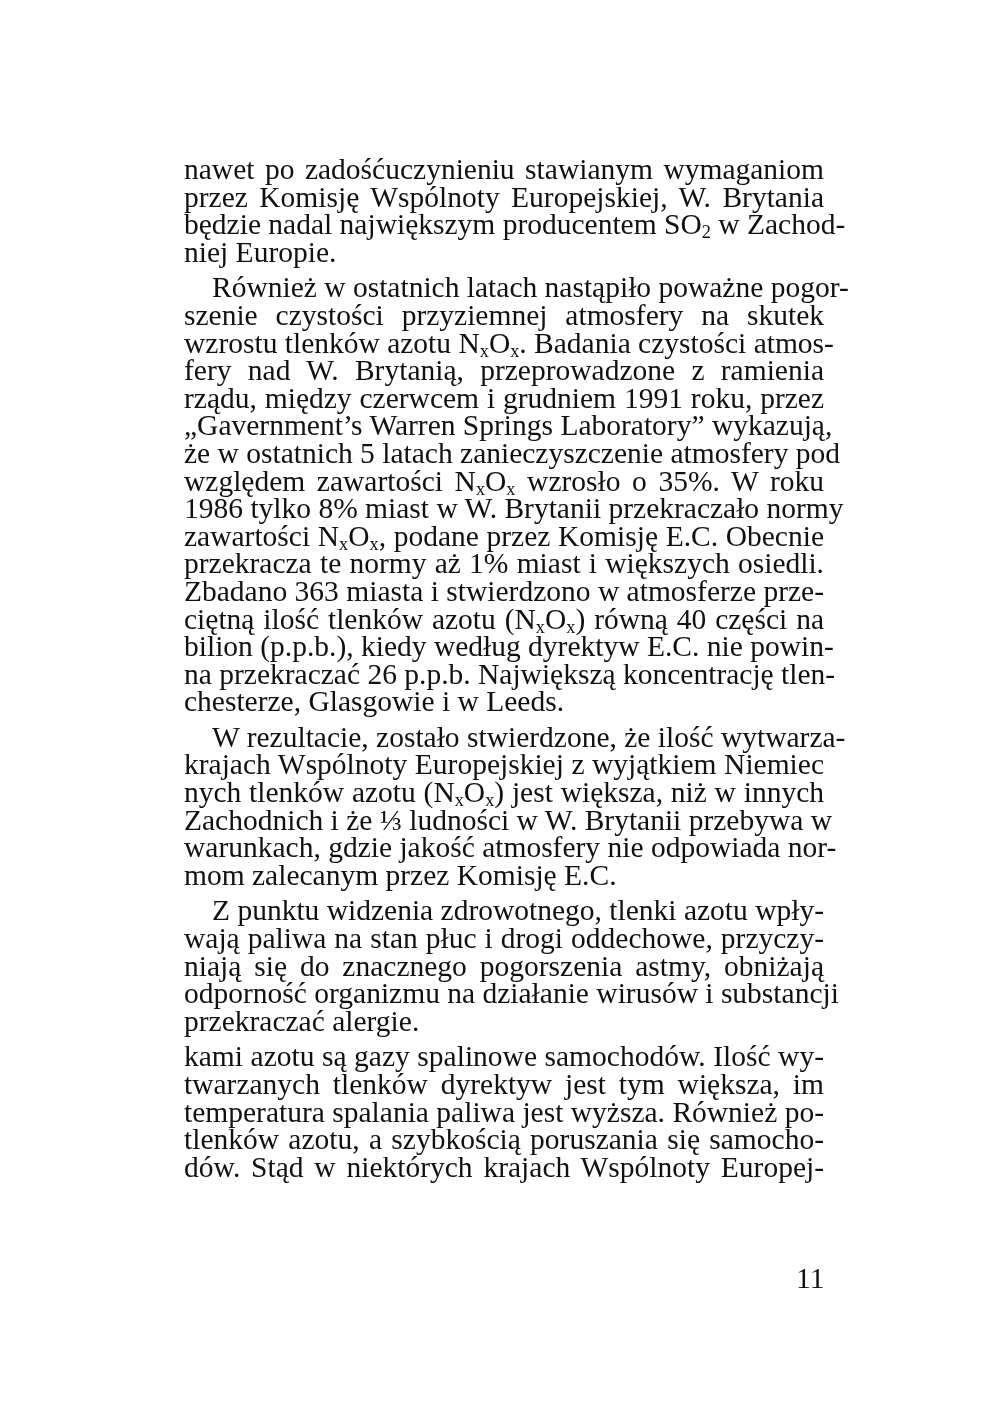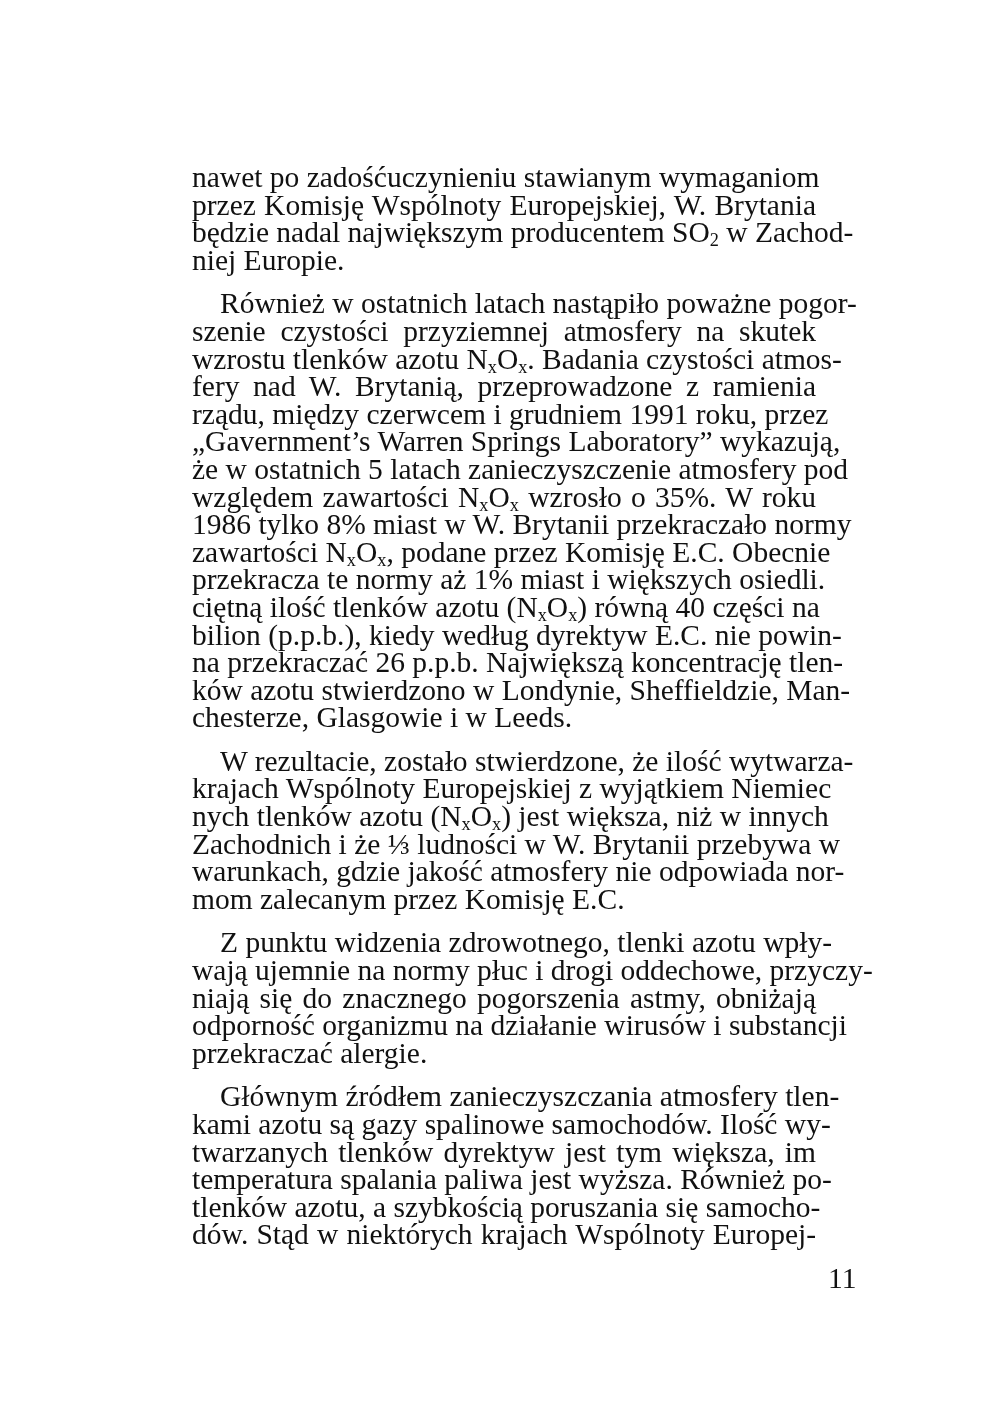--- a/index.html
+++ b/index.html
@@ -17,25 +17,25 @@
       display: block;
       height: 27.6px;
       line-height: 27.6px;
       white-space: nowrap;
       text-align: justify;
       text-align-last: justify;
       overflow: visible;
     }
     .line.last { text-align-last: left; }
     .line.indent { padding-left: 28px; font-family: Liberation Serif, serif; }
-    .paragraph { margin: 16px; }
+    .paragraph { margin: 8px; }
     sub { font-size: 0.62em; vertical-align: -0.2em; line-height: 0; }
     .page-number {
       position: absolute;
-      left: 828px;
+      left: 796px;
       top: 1262px;
       font-family: "Liberation Serif", "DejaVu Serif", serif;
       font-size: 29.5px;
       color: #111111;
     }
   </style>
 </head>
 <body>
 
 <div class="page" id="page">
@@ -50,43 +50,42 @@
       <span class="line">szenie czystości przyziemnej atmosfery na skutek</span>
       <span class="line">wzrostu tlenków azotu N<sub>x</sub>O<sub>x</sub>. Badania czystości atmos-</span>
       <span class="line">fery nad W. Brytanią, przeprowadzone z ramienia</span>
       <span class="line">rządu, między czerwcem i grudniem 1991 roku, przez</span>
       <span class="line">„Gavernment’s Warren Springs Laboratory” wykazują,</span>
       <span class="line">że w ostatnich 5 latach zanieczyszczenie atmosfery pod</span>
       <span class="line">względem zawartości N<sub>x</sub>O<sub>x</sub> wzrosło o 35%. W roku</span>
       <span class="line">1986 tylko 8% miast w W. Brytanii przekraczało normy</span>
       <span class="line">zawartości N<sub>x</sub>O<sub>x</sub>, podane przez Komisję E.C. Obecnie</span>
       <span class="line">przekracza te normy aż 1% miast i większych osiedli.</span>
+      <span class="line">Zbadano 363 miasta i stwierdzono w atmosferze prze-</span>
       <span class="line">ciętną ilość tlenków azotu (N<sub>x</sub>O<sub>x</sub>) równą 40 części na</span>
       <span class="line">bilion (p.p.b.), kiedy według dyrektyw E.C. nie powin-</span>
       <span class="line">na przekraczać 26 p.p.b. Największą koncentrację tlen-</span>
-      <span class="line">ków azotu stwierdzono w Londynie, Sheffieldzie, Man-</span>
       <span class="line last">chesterze, Glasgowie i w Leeds.</span>
     </div>
     <div class="paragraph">
       <span class="line indent">W rezultacie, zostało stwierdzone, że ilość wytwarza-</span>
       <span class="line">krajach Wspólnoty Europejskiej z wyjątkiem Niemiec</span>
       <span class="line">nych tlenków azotu (N<sub>x</sub>O<sub>x</sub>) jest większa, niż w innych</span>
       <span class="line">Zachodnich i że ⅓ ludności w W. Brytanii przebywa w</span>
       <span class="line">warunkach, gdzie jakość atmosfery nie odpowiada nor-</span>
       <span class="line last">mom zalecanym przez Komisję E.C.</span>
     </div>
     <div class="paragraph">
       <span class="line indent">Z punktu widzenia zdrowotnego, tlenki azotu wpły-</span>
-      <span class="line">wają ujemnie na normy płuc i drogi oddechowe, przyczy-</span>
+      <span class="line">wają paliwa na stan płuc i drogi oddechowe, przyczy-</span>
       <span class="line">niają się do znacznego pogorszenia astmy, obniżają</span>
       <span class="line">odporność organizmu na działanie wirusów i substancji</span>
       <span class="line last">przekraczać alergie.</span>
     </div>
     <div class="paragraph">
-      <span class="line indent">Głównym źródłem zanieczyszczania atmosfery tlen-</span>
       <span class="line">kami azotu są gazy spalinowe samochodów. Ilość wy-</span>
       <span class="line">twarzanych tlenków dyrektyw jest tym większa, im</span>
       <span class="line">temperatura spalania paliwa jest wyższa. Również po-</span>
       <span class="line">tlenków azotu, a szybkością poruszania się samocho-</span>
       <span class="line">dów. Stąd w niektórych krajach Wspólnoty Europej-</span>
     </div>
   </div>
 <div class="page-number">11</div>
 
 </body></html>

